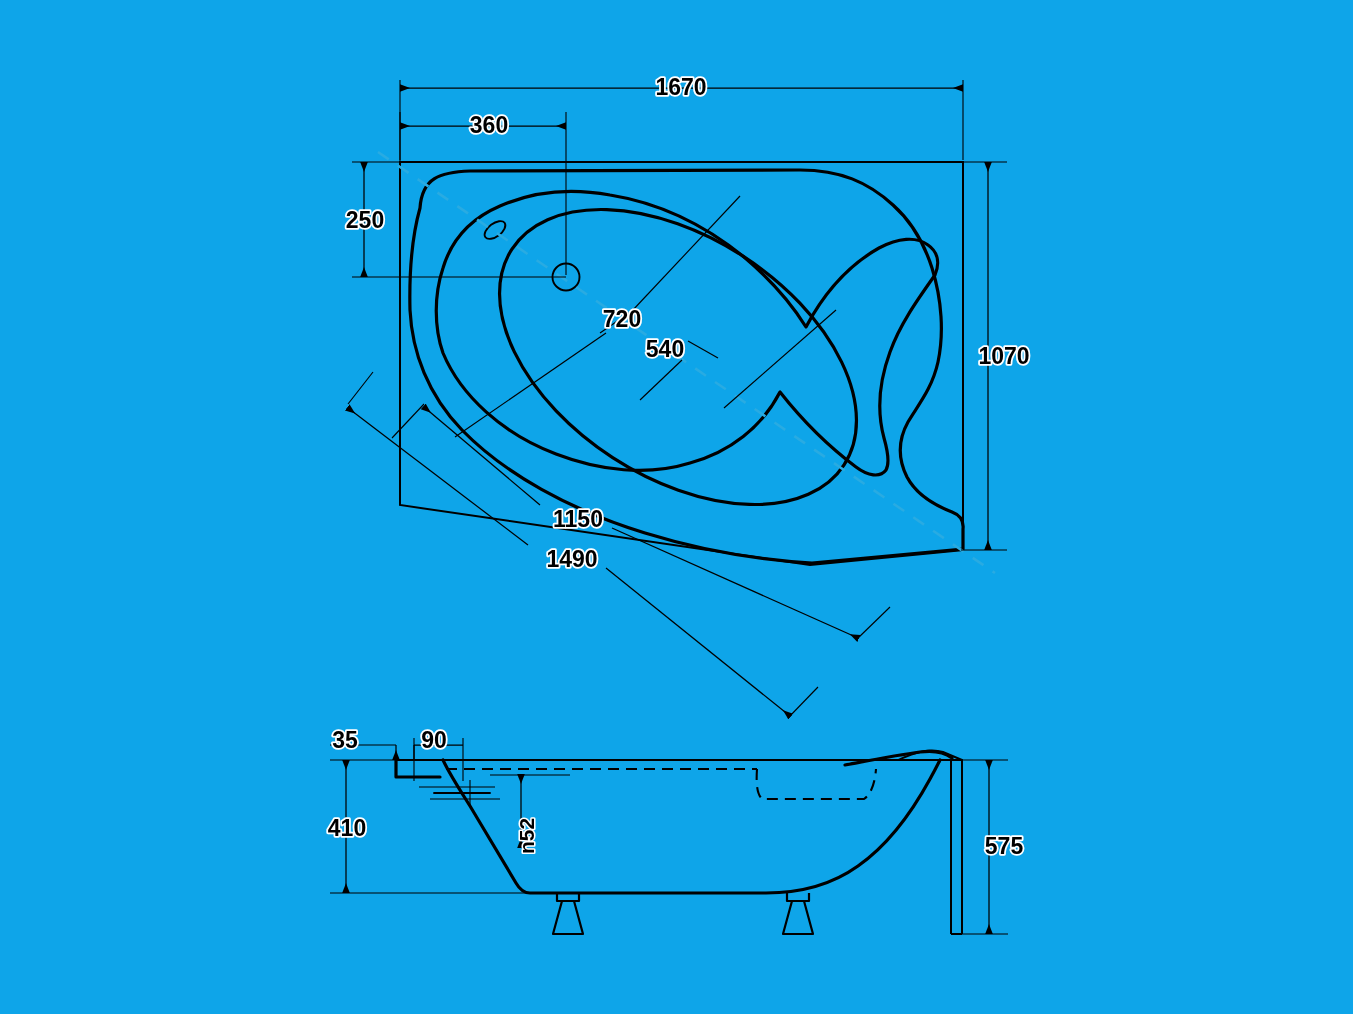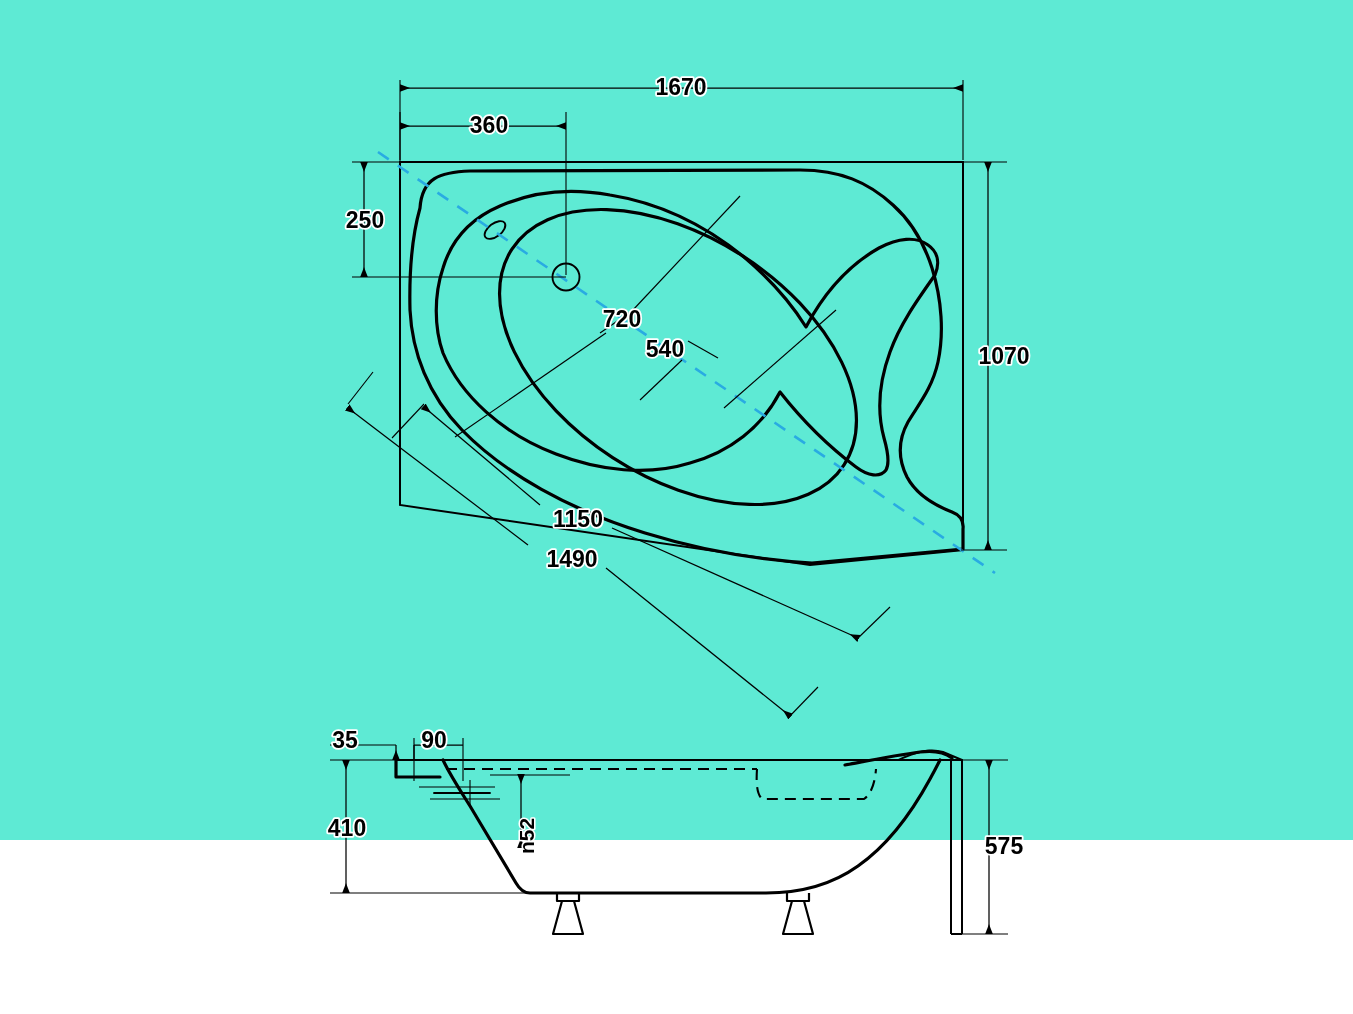--- a/index.html
+++ b/index.html
@@ -9,22 +9,22 @@
   }
   body {
     width: 1353px;
     height: 1014px;
     font-family: "Liberation Sans", sans-serif;
     overflow: hidden;
   }
   #drawing-root {
     position: relative;
     width: 1353px;
-    height: 840px;
-    background: #5eead4;
+    height: 1014px;
+    background: #0ea5e9;
   }
   svg.tech-drawing {
     display: block;
     width: 1353px;
     height: 1014px;
   }
   .outline {
     fill: none;
     stroke: #000000;
     stroke-width: 3.2;

